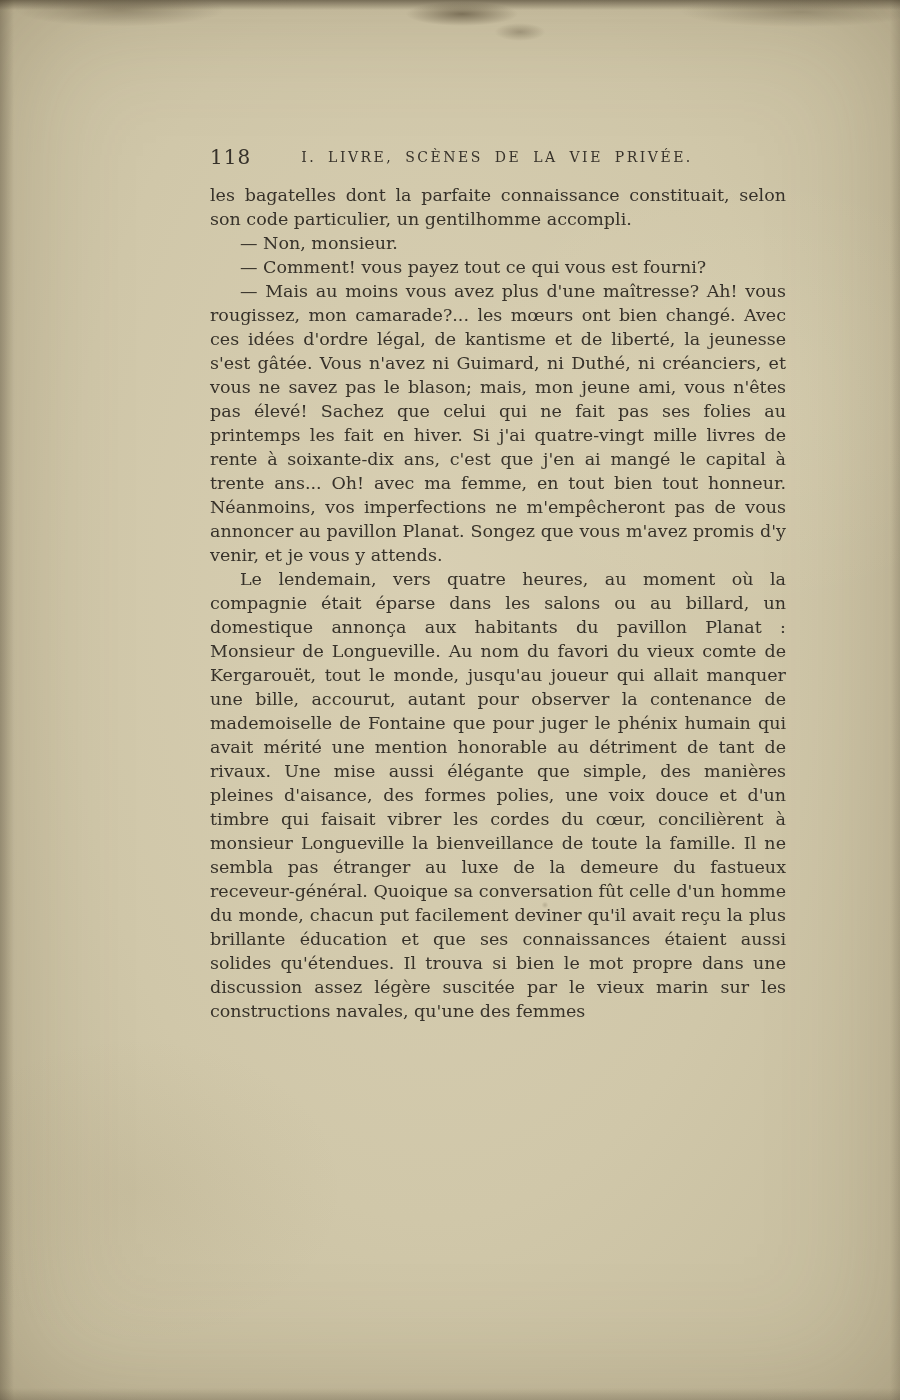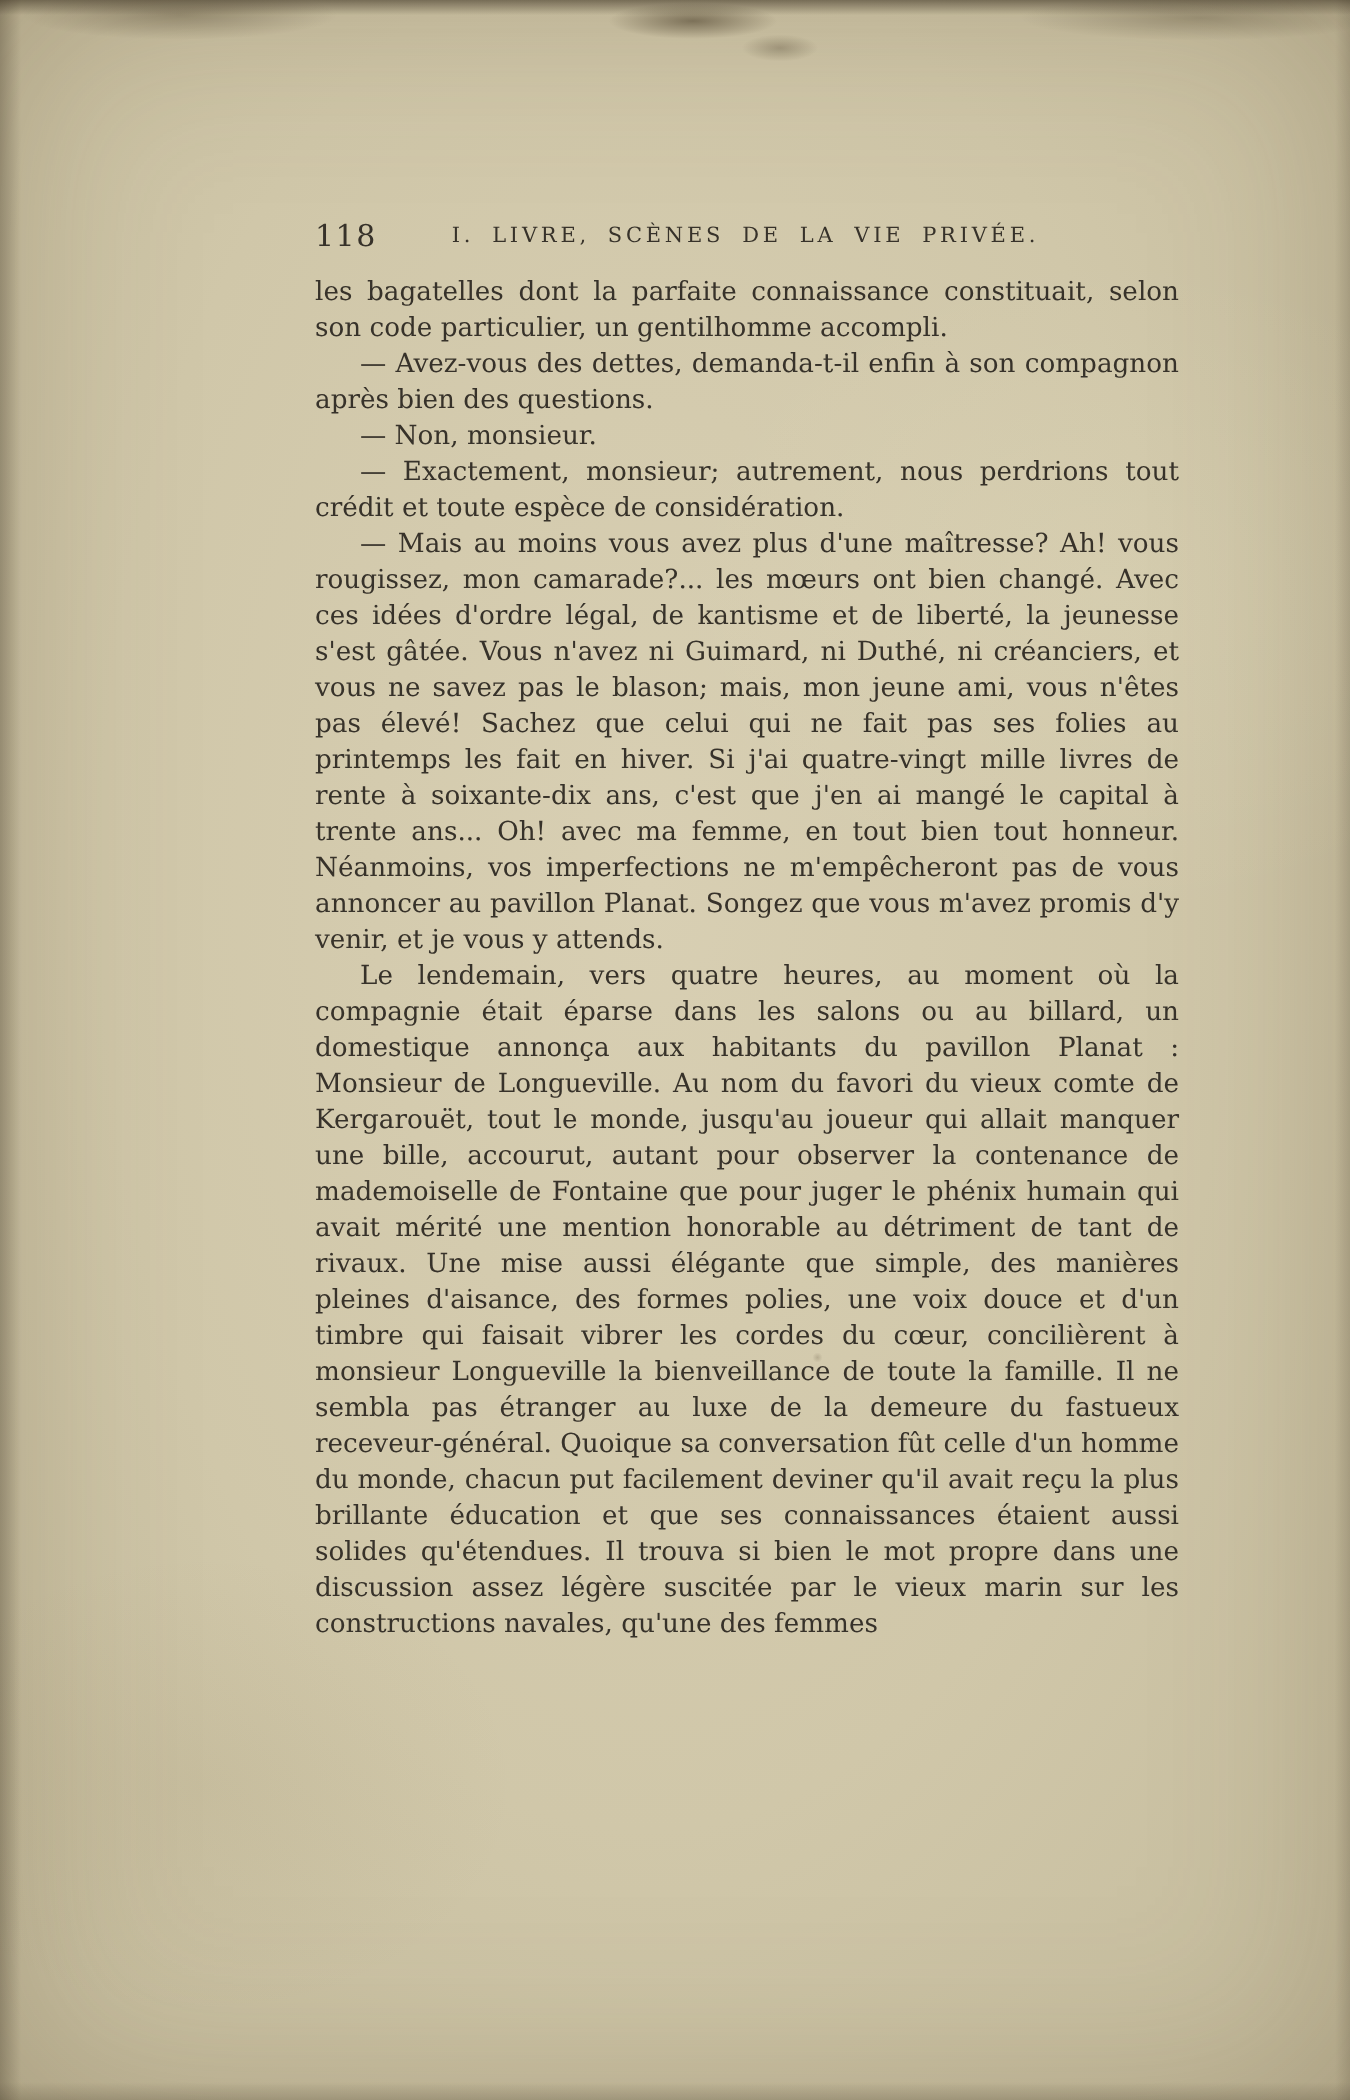--- a/index.html
+++ b/index.html
@@ -86,20 +86,19 @@
 
   <div class="scan-overlay"></div>
 
   <header class="running-head">
     <span class="pagenum">118</span>
     <span class="running-title">I. LIVRE, SCÈNES DE LA VIE PRIVÉE.</span>
   </header>
 
   <main class="text-block" id="paragraphs">
       <p class="noindent"><span>les bagatelles dont la parfaite connaissance constituait, selon son code particulier, un gentilhomme accompli.</span></p>
-      <p><span>— Avez-vous des dettes, demanda-t-il enfin à son compagnon après bien des questions.</span></p>
       <p><span>— Non, monsieur.</span></p>
-      <p><span>— Exactement, monsieur; autrement, nous perdrions tout crédit et toute espèce de considération.</span></p>
+      <p><span>— Comment! vous payez tout ce qui vous est fourni?</span></p>
       <p><span>— Mais au moins vous avez plus d'une maîtresse? Ah! vous rougissez, mon camarade?... les mœurs ont bien changé. Avec ces idées d'ordre légal, de kantisme et de liberté, la jeunesse s'est gâtée. Vous n'avez ni Guimard, ni Duthé, ni créanciers, et vous ne savez pas le blason; mais, mon jeune ami, vous n'êtes pas </span><span class="em">élevé!</span><span> Sachez que celui qui ne fait pas ses folies au printemps les fait en hiver. Si j'ai quatre-vingt mille livres de rente à soixante-dix ans, c'est que j'en ai mangé le capital à trente ans... Oh! avec ma femme, en tout bien tout honneur. Néanmoins, vos imperfections ne m'empêcheront pas de vous annoncer au pavillon Planat. Songez que vous m'avez promis d'y venir, et je vous y attends.</span></p>
       <p><span>Le lendemain, vers quatre heures, au moment où la compagnie était éparse dans les salons ou au billard, un domestique annonça aux habitants du pavillon Planat : Monsieur </span><span class="em">de</span><span> Longueville. Au nom du favori du vieux comte de Kergarouët, tout le monde, jusqu'au joueur qui allait manquer une bille, accourut, autant pour observer la contenance de mademoiselle de Fontaine que pour juger le phénix humain qui avait mérité une mention honorable au détriment de tant de rivaux. Une mise aussi élégante que simple, des manières pleines d'aisance, des formes polies, une voix douce et d'un timbre qui faisait vibrer les cordes du cœur, concilièrent à monsieur Longueville la bienveillance de toute la famille. Il ne sembla pas étranger au luxe de la demeure du fastueux receveur-général. Quoique sa conversation fût celle d'un homme du monde, chacun put facilement deviner qu'il avait reçu la plus brillante éducation et que ses connaissances étaient aussi solides qu'étendues. Il trouva si bien le mot propre dans une discussion assez légère suscitée par le vieux marin sur les constructions navales, qu'une des femmes</span></p>
     </main>
 
 </div>
 
 </body></html>

